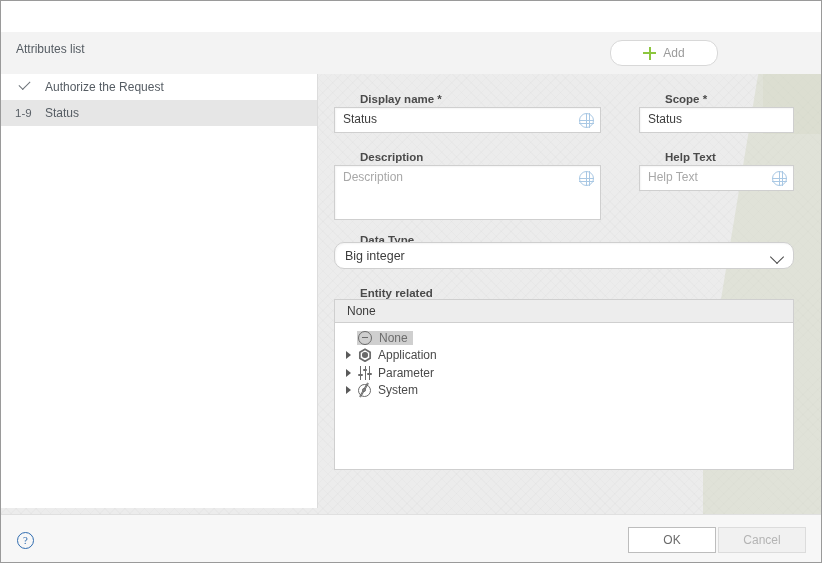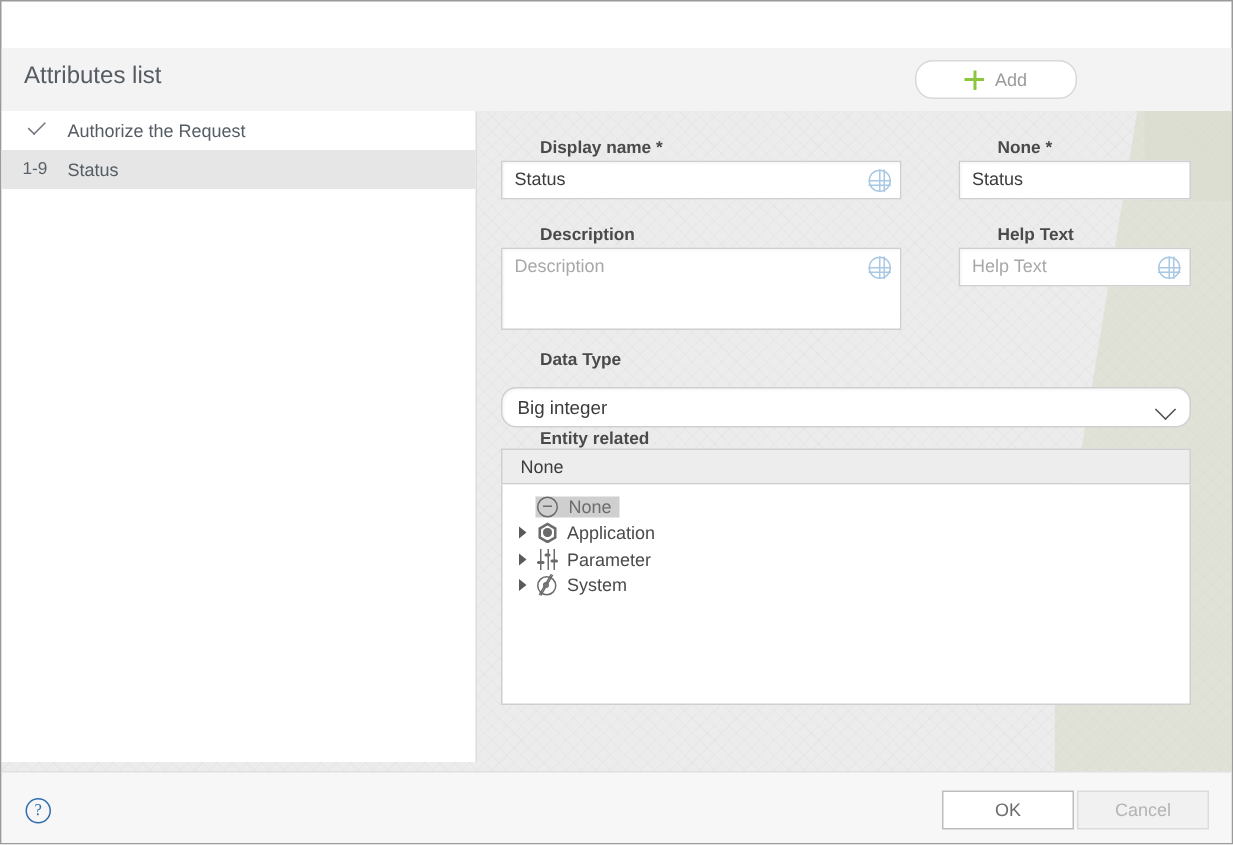--- a/index.html
+++ b/index.html
@@ -84,21 +84,21 @@
     position: absolute;
     left: 0; top: 31px;
     width: 822px;
     height: 42px;
     background: #f3f3f3;
     border-bottom: 1px solid #e2e2e2;
   }
   .toolbar-title {
     position: absolute;
     left: 15px; top: 10px;
-    font-size: 16px;
+    font-size: 12px;
     color: #555c63;
     font-weight: 400;
   }
   .tb-btn {
     position: absolute;
     top: 8px;
     height: 26px;
     background: #ffffff;
     border: 1px solid #d8d8d8;
     box-sizing: border-box;
@@ -518,39 +518,39 @@
     </div>
 
     <div class="form">
 
       <div class="fld-label" style="left:17px; top:19px;">Display name *</div>
       <div class="tbox" style="left:17px; top:33px; width:267px; height:26px;">
         <span>Status</span>
         <span class="globe"></span>
       </div>
 
-      <div class="fld-label" style="left:322px; top:19px;">None *</div>
+      <div class="fld-label" style="left:322px; top:19px;">Scope *</div>
       <div class="tbox" style="left:322px; top:33px; width:155px; height:26px;">
         <span>Status</span>
       </div>
 
       <div class="fld-label" style="left:17px; top:77px;">Description</div>
       <div class="tbox ph" style="left:17px; top:91px; width:267px; height:55px;">
         <span>Description</span>
         <span class="globe"></span>
       </div>
 
       <div class="fld-label" style="left:322px; top:77px;">Help Text</div>
       <div class="tbox ph" style="left:322px; top:91px; width:155px; height:26px;">
         <span>Help Text</span>
         <span class="globe"></span>
       </div>
 
       <div class="fld-label" style="left:17px; top:160px;">Data Type</div>
-      <div class="sel" style="left:17px; top:184px; width:460px; height:27px;border-radius:10px;">
+      <div class="sel" style="left:17px; top:168px; width:460px; height:27px;border-radius:10px;">
         <span>Big integer</span>
         <span class="chev"></span>
       </div>
 
       <div class="fld-label" style="left:17px; top:213px;">Entity related</div>
       <div class="tree-header" style="left:17px; top:225px; width:460px; height:24px;">
         <span>None</span>
       </div>
       <div class="tree-box" style="left:17px; top:249px; width:460px; height:147px;">
 

